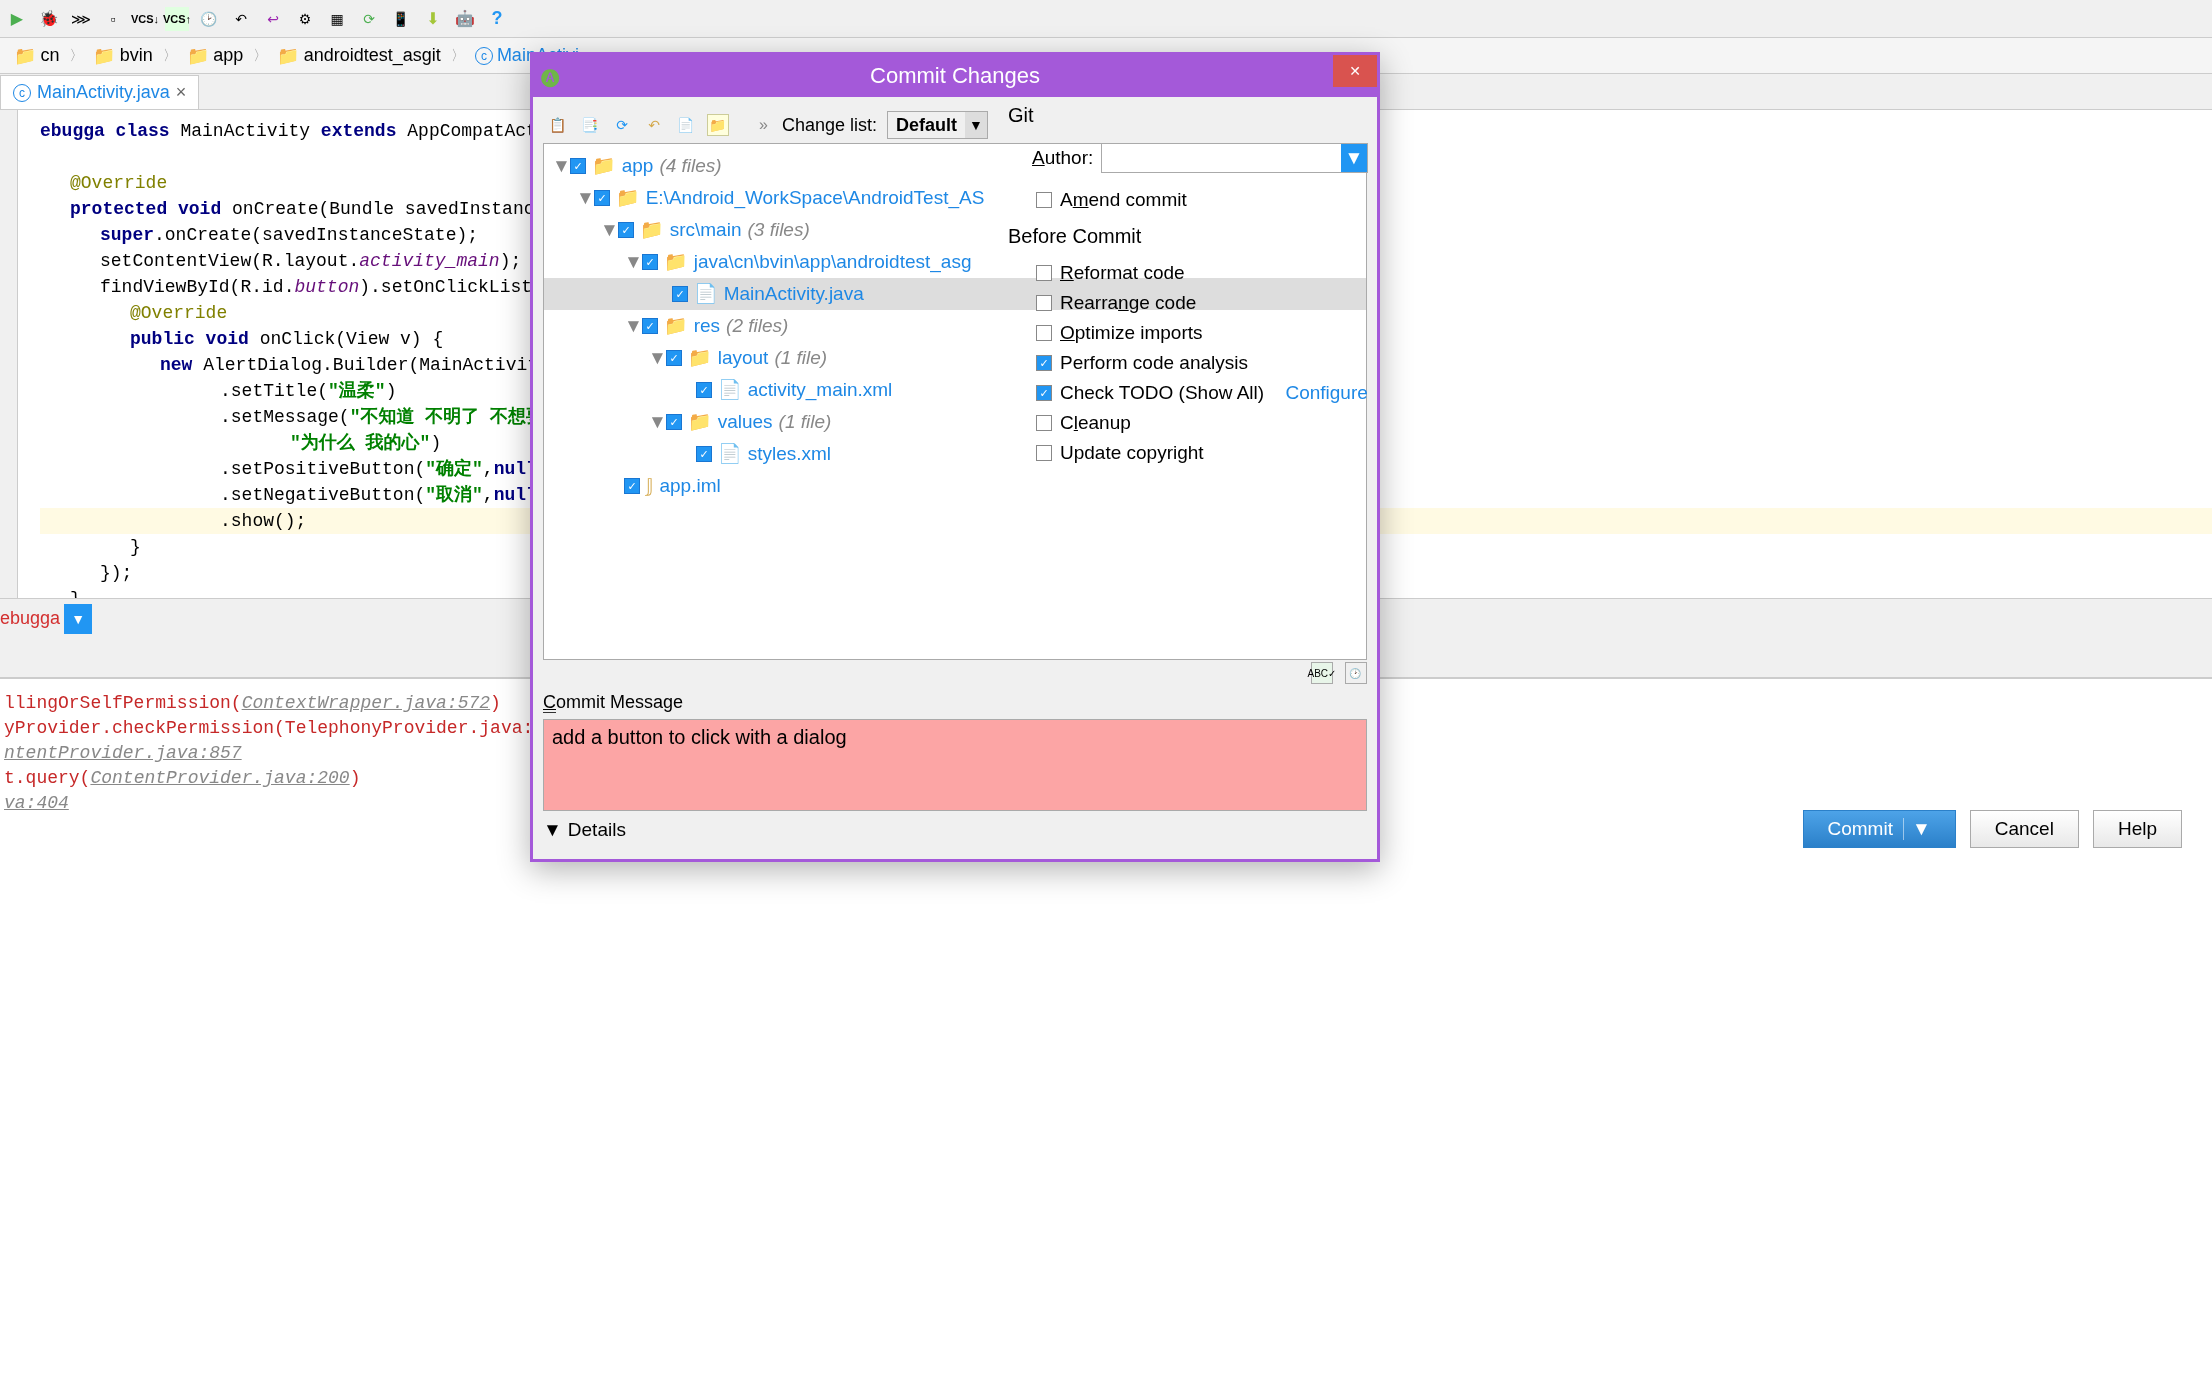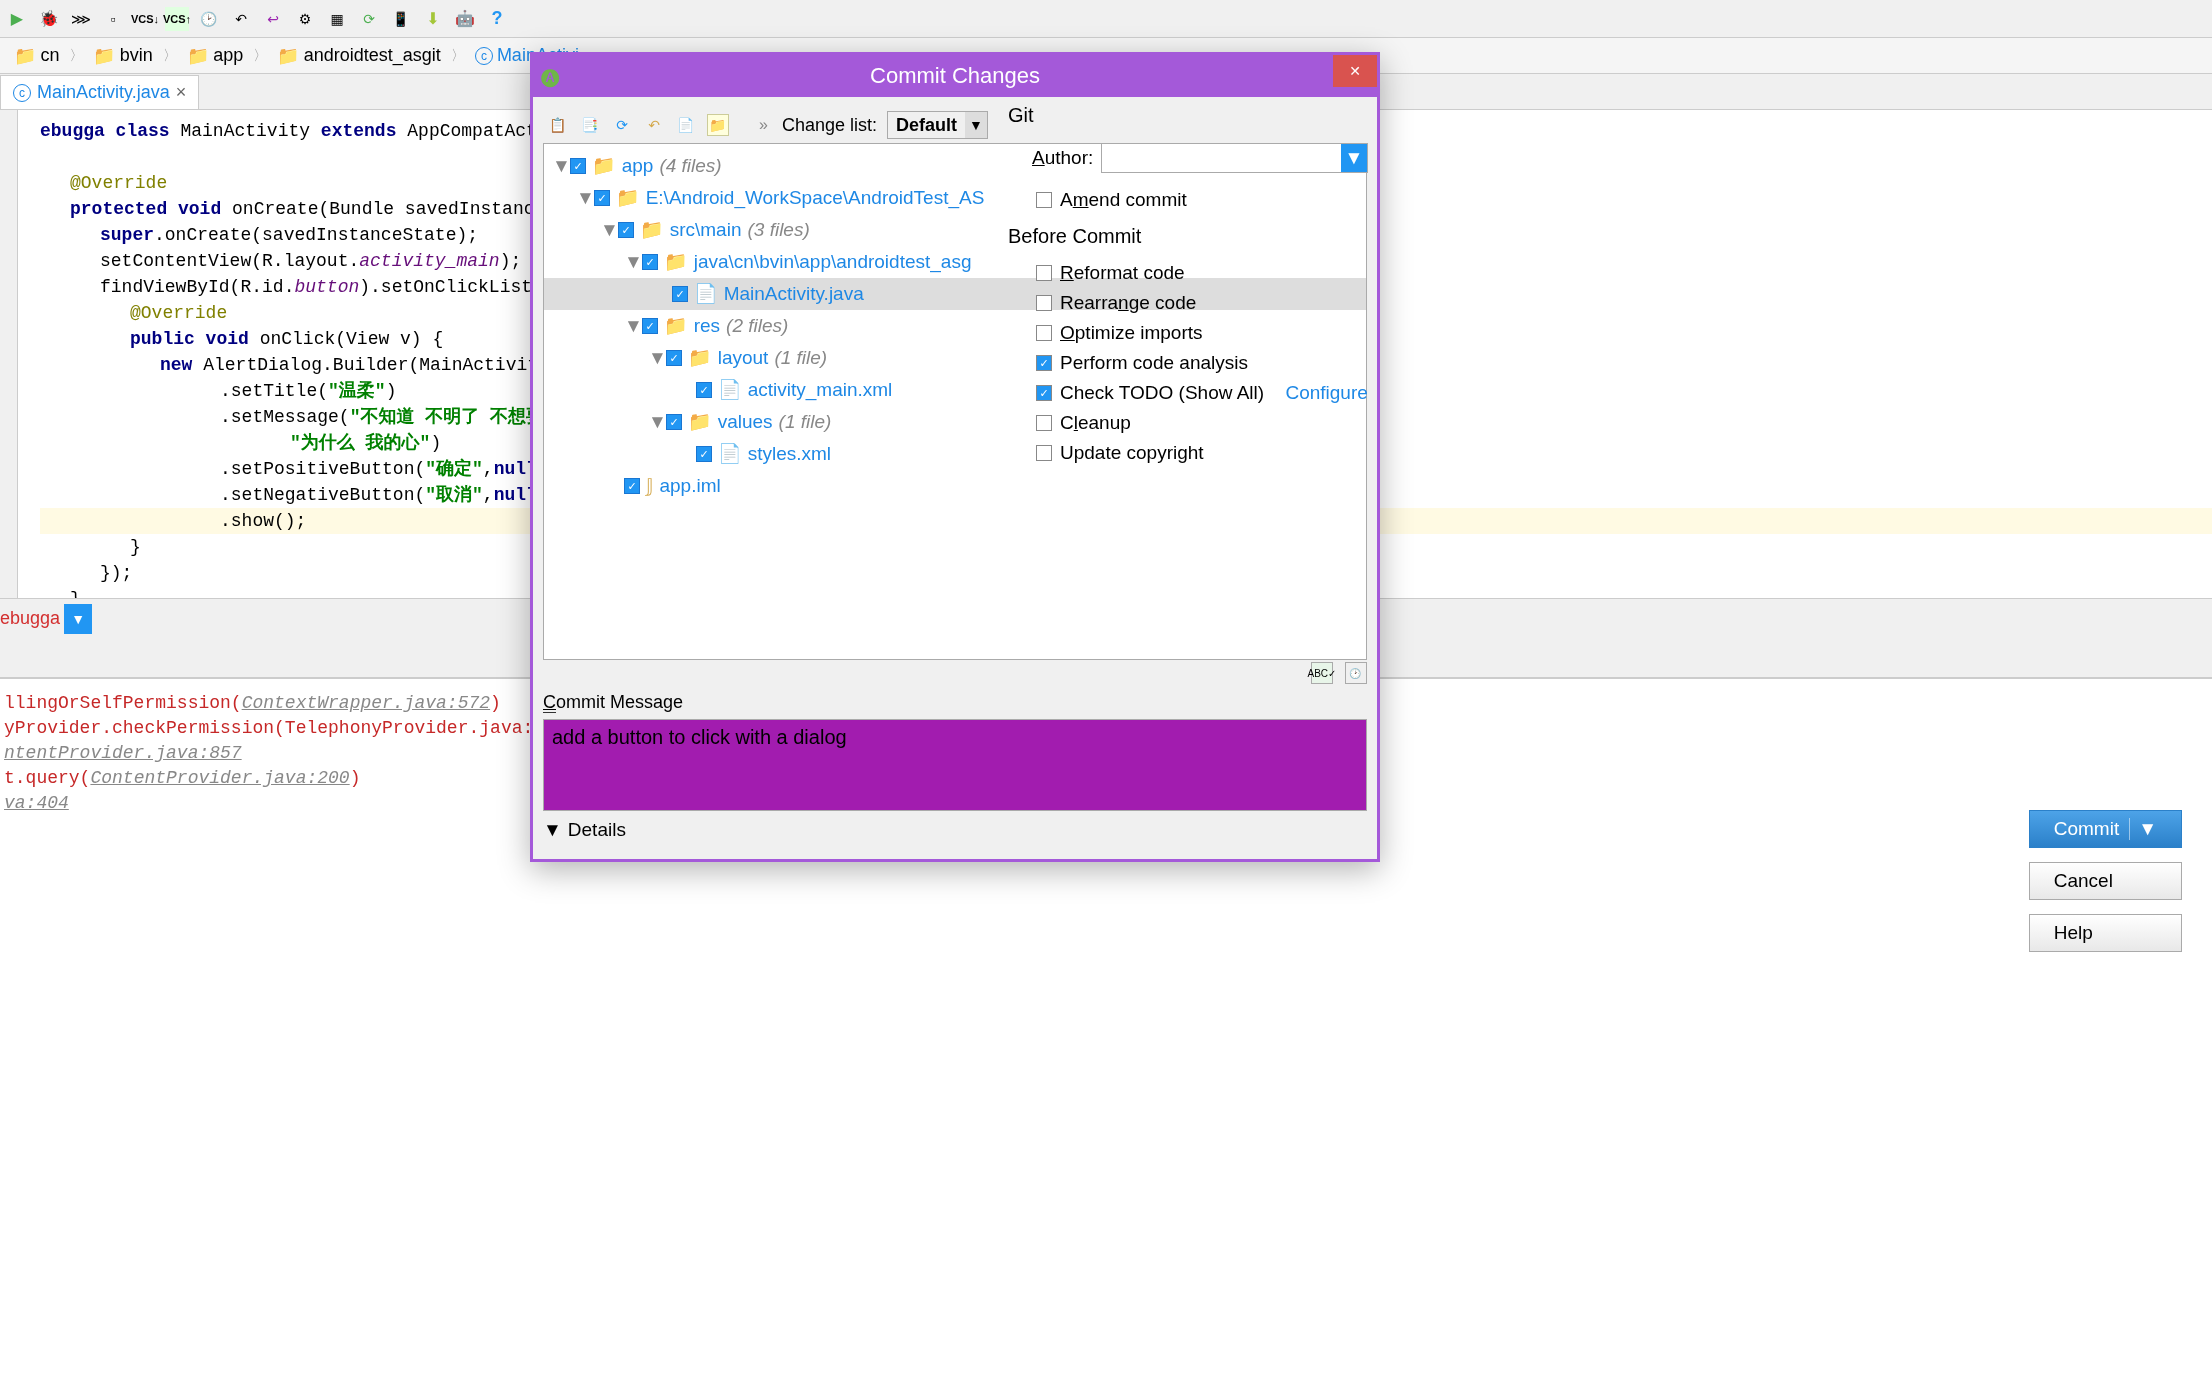--- a/index.html
+++ b/index.html
@@ -242,21 +242,21 @@
       text-align: right;
       color: #1e88e5;
       font-size: 20px;
       padding: 4px 8px;
     }
     
     
     .msg-label { font-size: 18px; padding: 6px 0; text-decoration: underline; text-decoration-color: transparent; }
     .msg-label span { border-bottom: 1px solid #333; }
     .msg-area {
-      background: #a21caf;
+      background: #fca5a5;
       border: 1px solid #aaa;
       height: 92px;
       padding: 6px 8px;
       font-size: 20px;
     }
     .msg-toolbar { display: flex; justify-content: flex-end; gap: 12px; padding: 2px 0; }
     .msg-tool { width: 22px; height: 22px; border: 1px solid #aaa; display: flex; align-items: center; justify-content: center; font-size: 10px; }
     
     .details-row { display: flex; align-items: center; gap: 6px; padding: 8px 0; font-size: 19px; }
     
@@ -279,21 +279,20 @@
     .section-label { padding: 10px 8px; font-size: 20px; }
     .configure-link { color: #1e88e5; }
     
     
     .dialog-buttons {
       position: absolute;
       right: 30px;
       top: 810px;
       display: flex;
       gap: 14px;
-      flex-direction: column;
     }
     .dlg-btn {
       height: 38px;
       padding: 0 24px;
       font-size: 19px;
       border: 1px solid #aaa;
       background: linear-gradient(#fff, #e8e8e8);
       display: flex;
       align-items: center;
       cursor: pointer;

